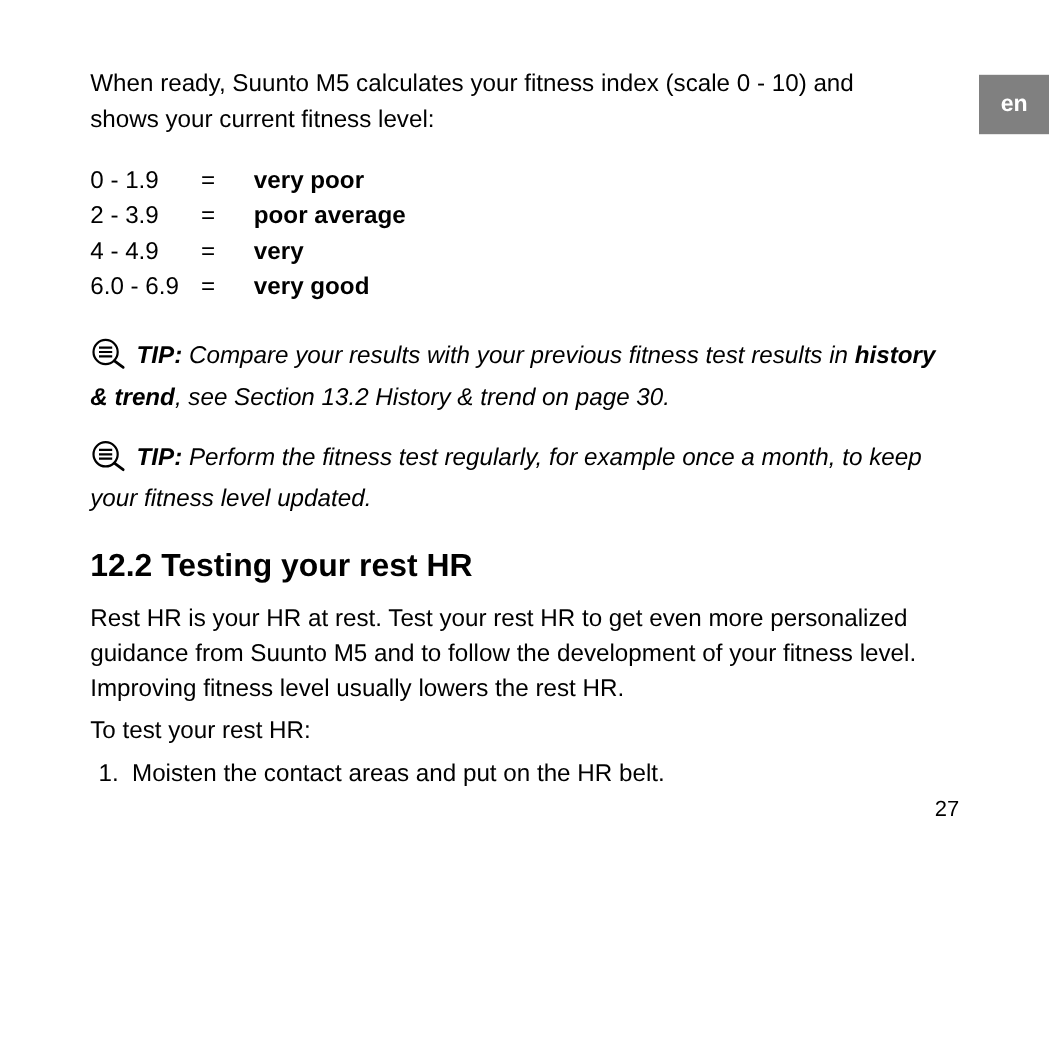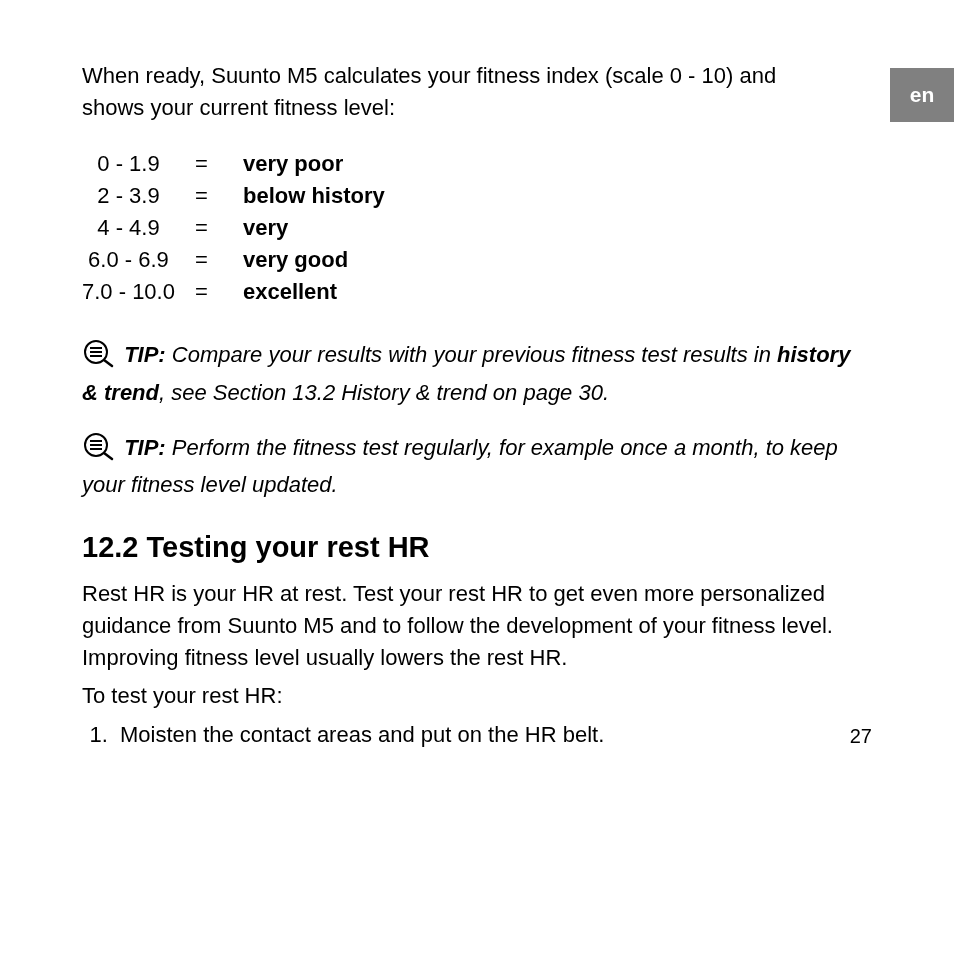--- a/index.html
+++ b/index.html
@@ -2,21 +2,21 @@
 <html><head>
 <meta charset="utf-8">
 <style>
   * { margin: 0; padding: 0; box-sizing: border-box; }
   html, body { width: 954px; height: 954px; background: #fff; font-family: "Segoe UI", "Helvetica Neue", Arial, sans-serif; color: #000; }
   .page { position: relative; width: 954px; height: 784px; padding: 60px 82px 40px 82px; }
   .lang-tab { position: absolute; top: 68px; right: 0; width: 64px; height: 54px; background: #808080; color: #fff; display: flex; align-items: center; justify-content: center; font-size: 21px; font-weight: 600; }
   .intro { font-size: 22px; line-height: 1.45; margin-bottom: 24px; max-width: 730px; }
   .scale-table { border-collapse: collapse; margin-bottom: 30px; font-size: 22px; }
   .scale-table td { padding: 3px 20px 3px 0; vertical-align: top; }
-  .scale-table td.range { min-width: 100px; text-align: center; }
+  .scale-table td.range { min-width: 100px; }
   .scale-table td.eq { min-width: 48px; text-align: left; }
   .scale-table td.label { font-weight: 700; margin-left: 20px; }
   .callout { font-size: 22px; line-height: 1.45; margin-bottom: 22px; font-style: italic; }
   .callout .icon { display: inline-block; vertical-align: -6px; margin-right: 4px; font-style: normal; }
   .callout .lead { font-weight: 700; }
   .callout .bold { font-weight: 700; }
   h2.section { font-size: 29px; font-weight: 700; margin-top: 30px; margin-bottom: 14px; }
   .body-text { font-size: 22px; line-height: 1.45; margin-bottom: 6px; }
   .steps { list-style: decimal; padding-left: 32px; font-size: 22px; line-height: 1.5; }
   .steps li { padding-left: 6px; }
@@ -36,36 +36,31 @@
   <table class="scale-table">
     <tbody>
         <tr>
       <td class="range">0 - 1.9</td>
       <td class="eq">=</td>
       <td class="label">very poor</td>
     </tr>
     <tr>
       <td class="range">2 - 3.9</td>
       <td class="eq">=</td>
-      <td class="label">below history</td>
+      <td class="label">poor average</td>
     </tr>
     <tr>
       <td class="range">4 - 4.9</td>
       <td class="eq">=</td>
       <td class="label">very</td>
     </tr>
     <tr>
       <td class="range">6.0 - 6.9</td>
       <td class="eq">=</td>
       <td class="label">very good</td>
-    </tr>
-    <tr>
-      <td class="range">7.0 - 10.0</td>
-      <td class="eq">=</td>
-      <td class="label">excellent</td>
     </tr>
   </tbody>
     </table>
 
 
   <p class="callout">
     <span class="icon">
       <svg class="tip-icon" viewBox="0 0 32 30">
         <circle cx="14" cy="14" r="11" fill="none" stroke="#000" stroke-width="2"></circle>
         <line x1="8" y1="10" x2="20" y2="10" stroke="#000" stroke-width="2"></line>

